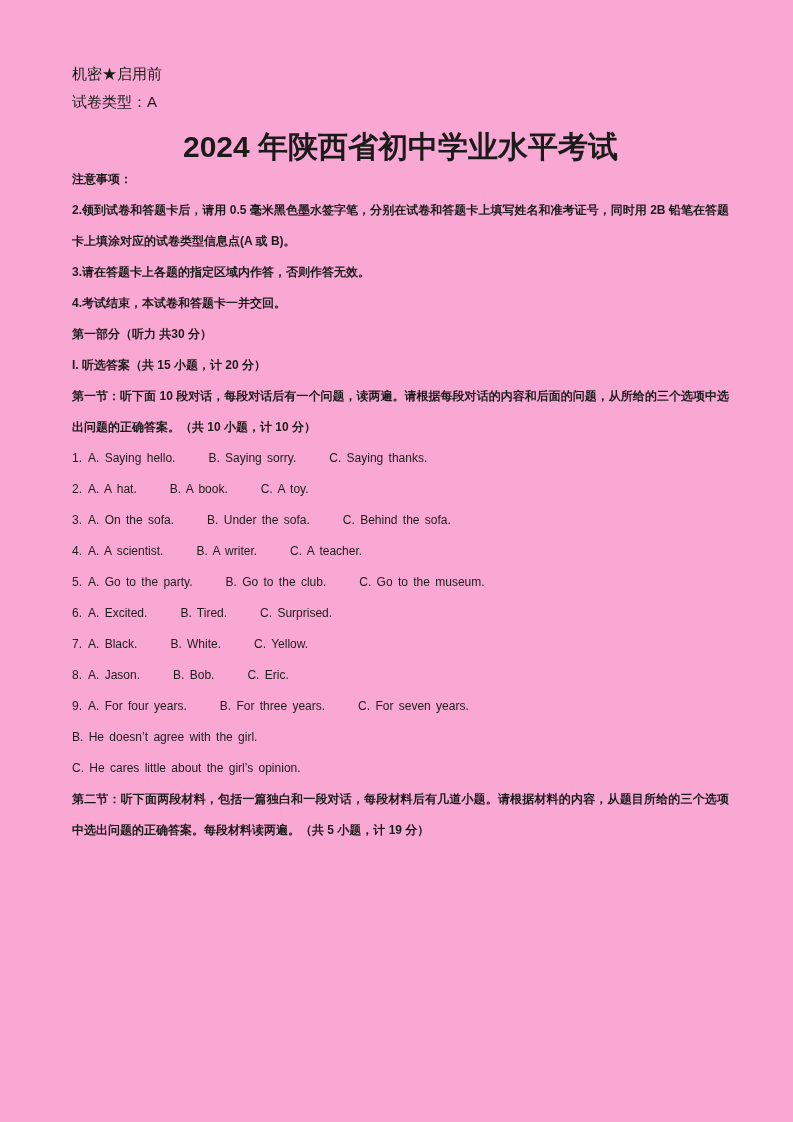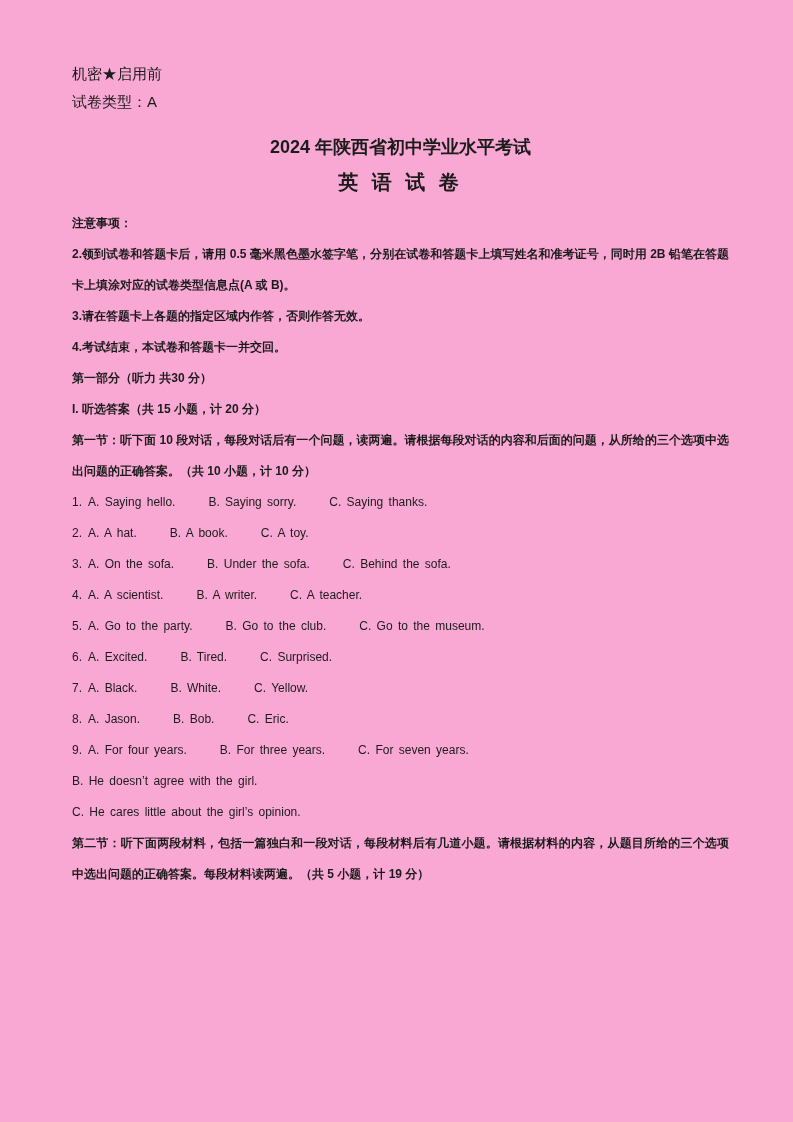--- a/index.html
+++ b/index.html
@@ -20,21 +20,21 @@
     overflow: hidden;
   }
   .header-line {
     font-size: 15px;
     line-height: 28px;
     font-weight: 400;
   }
   .title-main {
     margin-top: 14px;
     text-align: center;
-    font-size: 18px;
+    font-size: 30px;
     font-weight: 700;
     line-height: 34px;
   }
   .title-sub {
     text-align: center;
     font-size: 20px;
     font-weight: 700;
     line-height: 36px;
     letter-spacing: 4px;
     margin-bottom: 8px;
@@ -64,21 +64,20 @@
 </style>
 </head>
 <body>
 
 <div class="page">
 
   <div class="header-line">机密★启用前</div>
   <div class="header-line">试卷类型：A</div>
 
   <div class="title-main">2024 年陕西省初中学业水平考试</div>
-  <div class="title-sub">英 语 试 卷</div>
 
   <div class="cn">注意事项：</div>
   <div class="cn">2.领到试卷和答题卡后，请用 0.5 毫米黑色墨水签字笔，分别在试卷和答题卡上填写姓名和准考证号，同时用 2B 铅笔在答题卡上填涂对应的试卷类型信息点(A 或 B)。</div>
   <div class="cn">3.请在答题卡上各题的指定区域内作答，否则作答无效。</div>
   <div class="cn">4.考试结束，本试卷和答题卡一并交回。</div>
 
   <div class="cn">第一部分（听力 共30 分）</div>
   <div class="cn">I. 听选答案（共 15 小题，计 20 分）</div>
   <div class="cn">第一节：听下面 10 段对话，每段对话后有一个问题，读两遍。请根据每段对话的内容和后面的问题，从所给的三个选项中选出问题的正确答案。（共 10 小题，计 10 分）</div>
 

